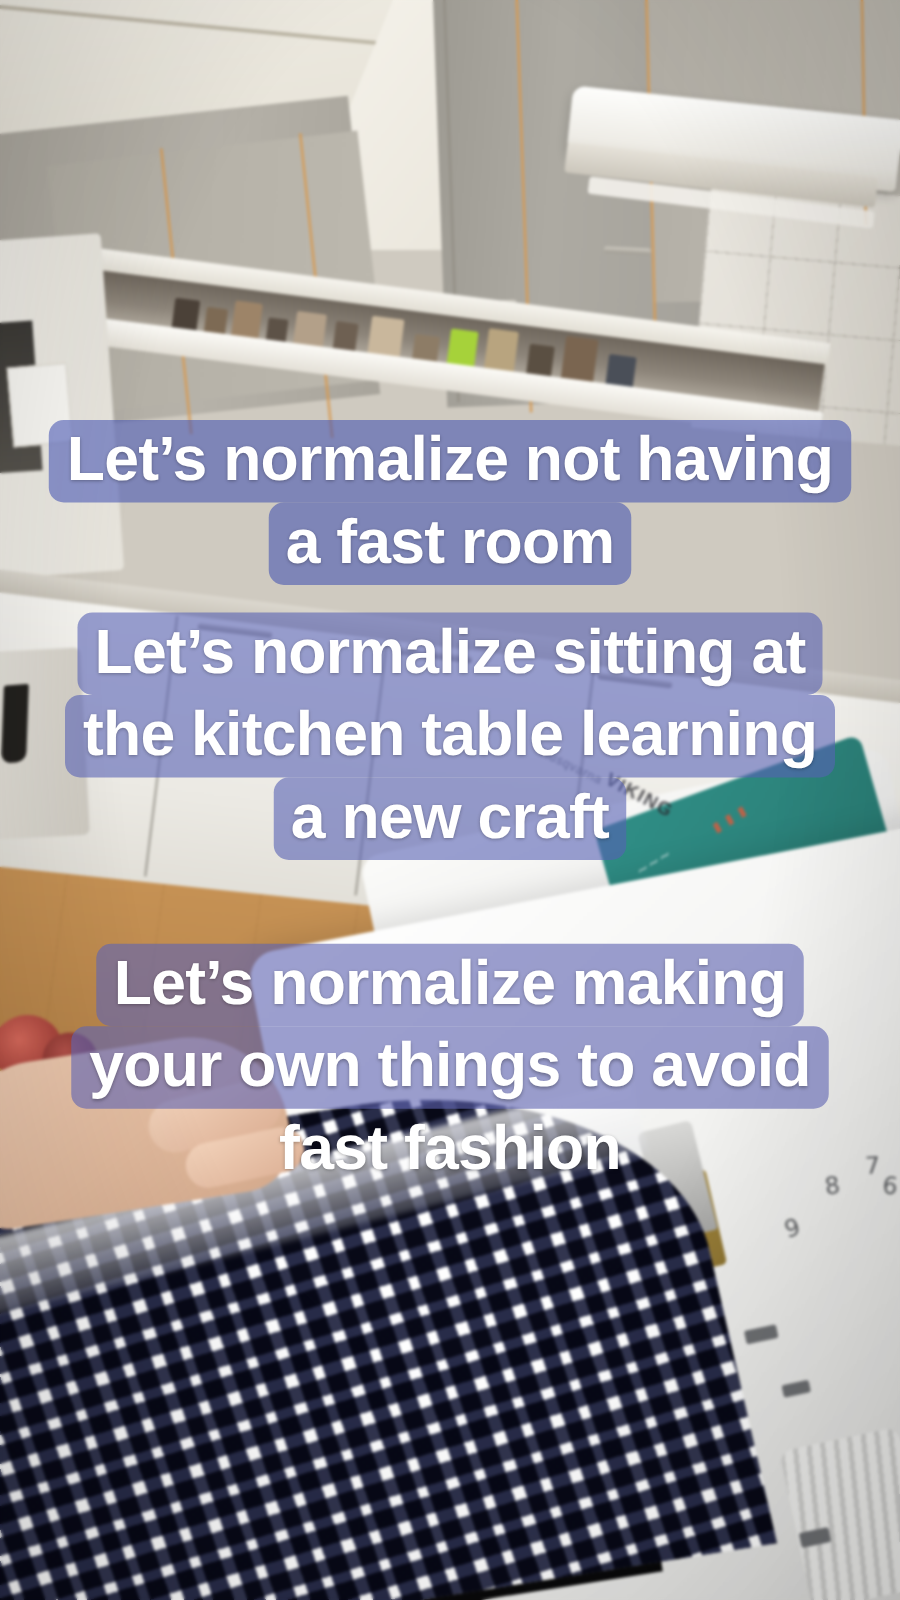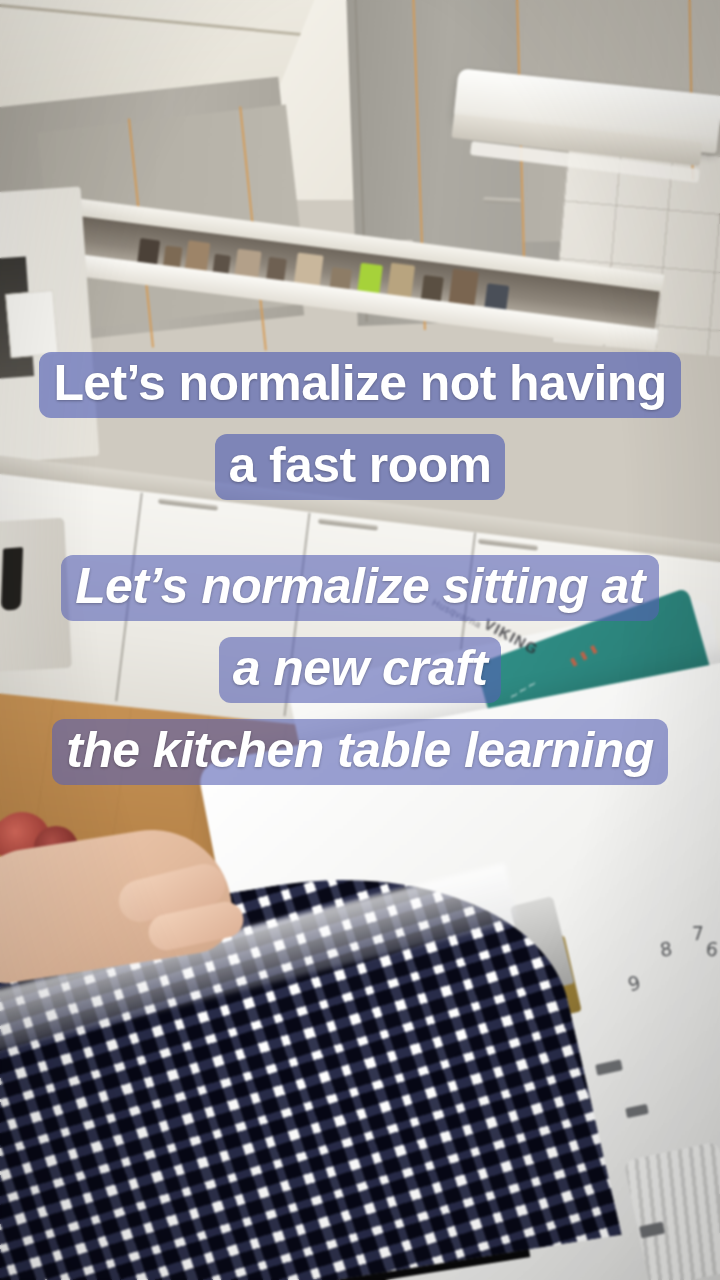--- a/index.html
+++ b/index.html
@@ -441,29 +441,28 @@
     display: inline-block;
     color: #ffffff;
     font-family: "Liberation Sans", sans-serif;
     font-weight: bold;
     font-size: 50px;
     line-height: 1.16;
     letter-spacing: -0.6px;
     padding: 2px 14px 6px 14px;
     border-radius: 12px;
     text-shadow: 0 1px 3px rgba(0,0,0,.30);
-    margin-top: 16px;
   }
   .hl-a { background: rgba(62,78,176,0.56); }
   .hl-b { background: rgba(86,96,180,0.60); }
   .hl-c { background: rgba(96,100,178,0.62); }
   .hl-none { background: transparent; }
 
   #block1 { top: 336px; }
-  #block2 { top: 539px; font-style: italic; }
+  #block2 { top: 490px; }
   #block3 { top: 755px; }
 </style>
 </head>
 <body>
 
 <div class="screen">
 
   <div class="scene">
 
     <div class="ceiling"></div>
@@ -579,19 +578,24 @@
 
   <div class="captions">
 
     <div class="caption-block" id="block1">
       <div><span class="cap-line hl-a">Let’s normalize not having</span></div>
       <div><span class="cap-line hl-a">a fast room</span></div>
     </div>
 
     <div class="caption-block" id="block2">
       <div><span class="cap-line hl-b">Let’s normalize sitting at</span></div>
+      <div><span class="cap-line hl-b">the kitchen table learning</span></div>
       <div><span class="cap-line hl-b">a new craft</span></div>
-      <div><span class="cap-line hl-b">the kitchen table learning</span></div>
     </div>
 
+    <div class="caption-block" id="block3">
+      <div><span class="cap-line hl-c">Let’s normalize making</span></div>
+      <div><span class="cap-line hl-c">your own things to avoid</span></div>
+      <div><span class="cap-line hl-none">fast fashion</span></div>
+    </div>
 
   </div>
 </div>
 
 </body></html>

